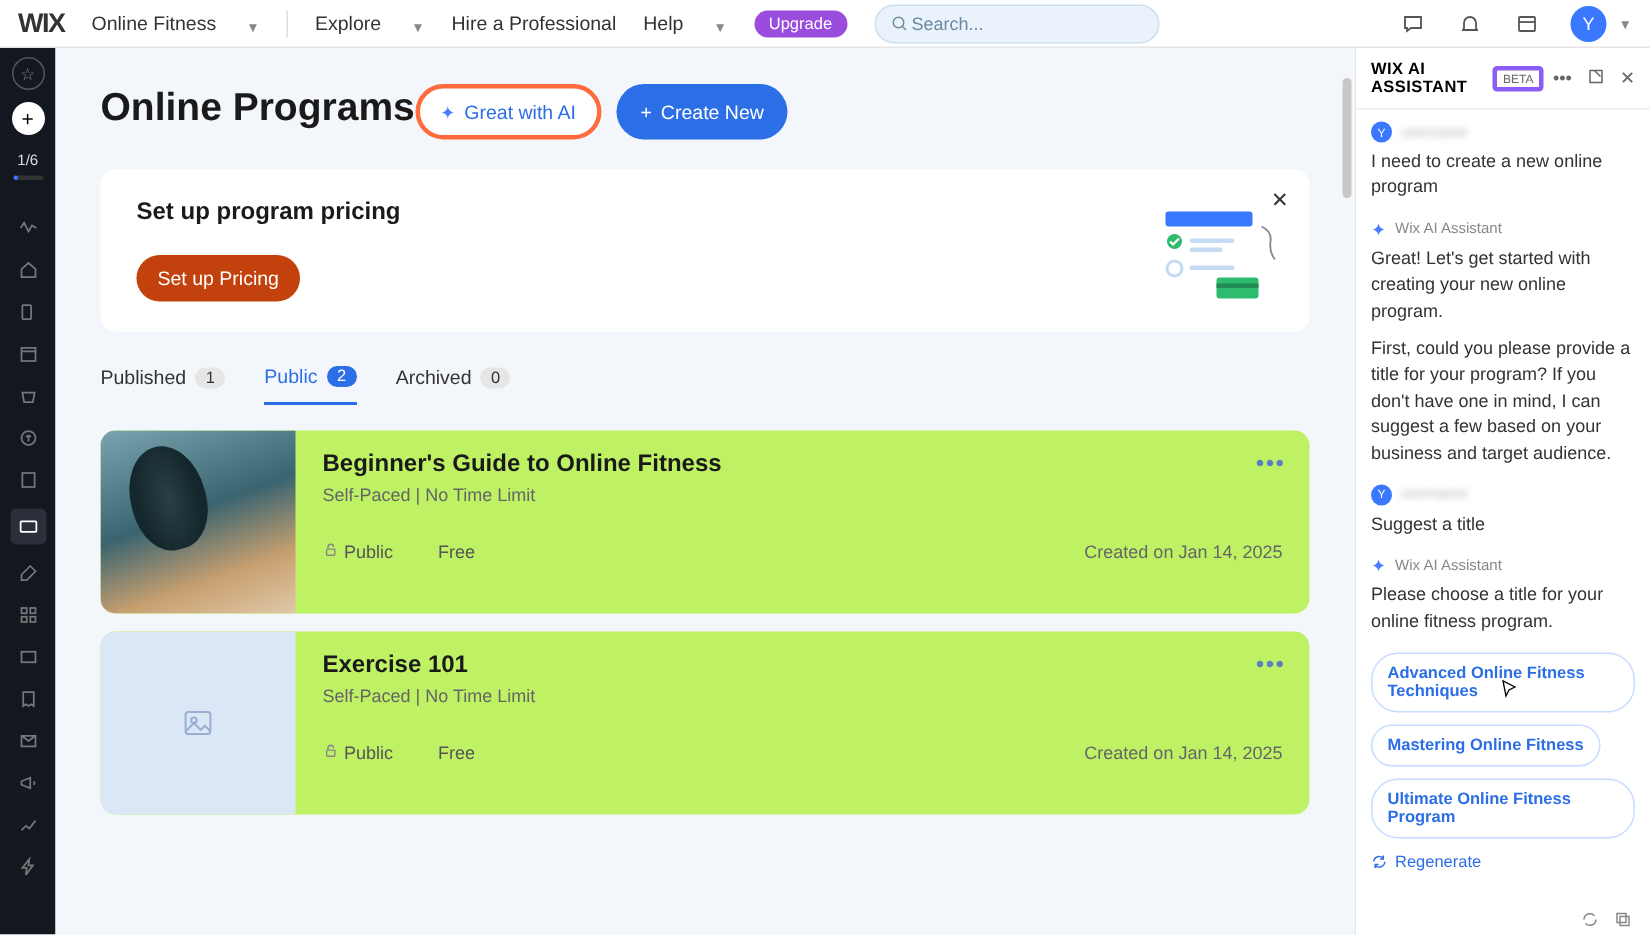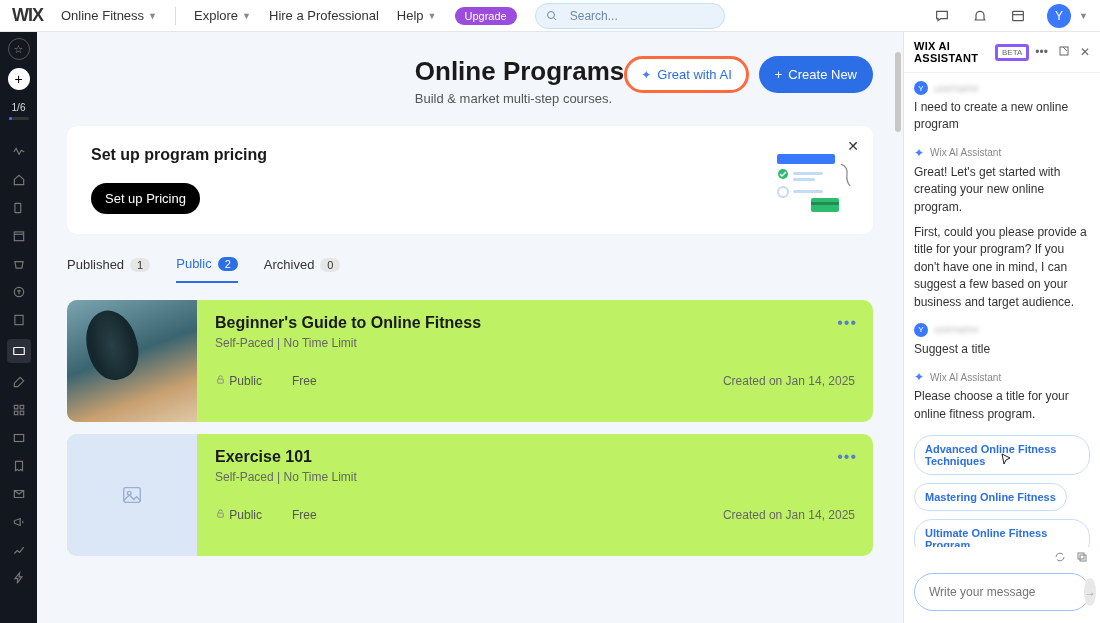--- a/index.html
+++ b/index.html
@@ -1,48 +1,48 @@
 <!DOCTYPE html>
 <html><head>
 <meta charset="utf-8">
 <style>
 *{box-sizing:border-box;margin:0;padding:0;font-family:-apple-system,BlinkMacSystemFont,"Segoe UI",Helvetica,Arial,sans-serif}
 body{width:1100px;height:623px;overflow:hidden;background:#fff;position:relative}
 .topbar{height:32px;display:flex;align-items:center;padding:0 12px;border-bottom:1px solid #e5e5e5;gap:18px;font-size:13px;color:#333}
 .logo{font-weight:900;font-size:18px;letter-spacing:-1px}
-.topnav{display:flex;align-items:center;gap:0;cursor:pointer;color:#333}
+.topnav{display:flex;align-items:flex-end;gap:16px;cursor:pointer;color:#333}
 .chev{font-size:9px;color:#888;margin-left:4px}
 .upgrade{background:#9a4cdd;color:#fff;padding:3px 10px;border-radius:11px;font-size:11px;cursor:pointer}
-.searchwrap{flex:0 0 190px;background:#eaf3fb;border:1px solid #c5dff3;border-radius:16px;height:26px;display:flex;align-items:center;padding:0 10px;gap:12px;color:#6c8aa3;font-size:12px}
+.searchwrap{flex:0 0 190px;background:#eaf3fb;border:1px solid #c5dff3;border-radius:16px;height:26px;display:flex;align-items:center;padding:0 10px;gap:2px;color:#6c8aa3;font-size:12px}
 .flex1{flex:1}
 .topicons{display:flex;align-items:center;gap:20px;color:#333}
 .topicon{width:18px;height:18px;cursor:pointer;display:flex;align-items:center;justify-content:center}
 .avatar{width:24px;height:24px;border-radius:50%;background:#3a78ff;color:#fff;display:flex;align-items:center;justify-content:center;font-size:12px;font-weight:500}
 .body{display:flex;height:591px}
 .leftbar{width:37px;background:#131720;display:flex;flex-direction:column;align-items:center;padding-top:6px;gap:0;position:relative}
 .lb-circ{width:22px;height:22px;border-radius:50%;border:1px solid #555;display:flex;align-items:center;justify-content:center;color:#888;font-size:11px;margin-bottom:8px}
 .lb-add{width:22px;height:22px;border-radius:50%;background:#fff;color:#000;display:flex;align-items:center;justify-content:center;font-size:14px;margin-bottom:12px;cursor:pointer}
 .lb-count{color:#ddd;font-size:10px;margin-bottom:4px}
 .lb-prog{width:20px;height:3px;background:#333;border-radius:2px;margin-bottom:18px;position:relative}
 .lb-prog::after{content:"";position:absolute;left:0;top:0;height:100%;width:17%;background:#3a78ff;border-radius:2px}
 .lb-icon{width:18px;height:18px;margin:5px 0;color:#777;cursor:pointer;display:flex;align-items:center;justify-content:center}
 .lb-icon.active{color:#fff;background:#2a2f3a;border-radius:4px;width:24px;height:24px}
 .main{flex:1;background:#f3f6fb;overflow-y:auto;padding:24px 30px;position:relative}
 .scrollbar{position:absolute;right:2px;top:20px;width:6px;height:80px;background:#c8c8c8;border-radius:3px}
-.hd{display:flex;justify-content:flex-end;align-items:flex-start;margin-bottom:20px}
+.hd{display:flex;justify-content:flex-start;align-items:flex-start;margin-bottom:20px}
 .title{font-size:26px;font-weight:700;color:#1a1a1a}
 .subtitle{font-size:13px;color:#555;margin-top:4px}
 .hd-btns{display:flex;gap:10px}
 .btn-ai{border:3px solid #ff6b3d;padding:8px 14px;border-radius:20px;color:#2b6ee6;font-size:13px;display:flex;align-items:center;gap:6px;cursor:pointer;background:#fff}
 .btn-new{background:#2b6ee6;color:#fff;padding:10px 16px;border-radius:20px;font-size:13px;display:flex;align-items:center;gap:6px;cursor:pointer}
 .card{background:#fff;border-radius:10px;padding:20px 24px;position:relative;margin-bottom:22px;display:flex;justify-content:space-between;align-items:center}
 .card-close{position:absolute;right:14px;top:12px;color:#333;font-size:14px;cursor:pointer}
 .card-title{font-size:16px;font-weight:700;color:#1a1a1a;margin-bottom:19px}
 .card-sub{font-size:13px;color:#444;margin-bottom:14px}
-.btn-primary{background:#000000;color:#fff;padding:8px 14px;border-radius:16px;font-size:13px;cursor:pointer;display:inline-block}
+.btn-primary{background:#c2410c;color:#fff;padding:8px 14px;border-radius:16px;font-size:13px;cursor:pointer;display:inline-block}
 .card-ill{width:80px;height:60px;position:relative}
 .tabs{display:flex;gap:26px;border-bottom:1px solid transparent;margin-bottom:16px;font-size:13px}
 .tab{display:flex;align-items:center;gap:6px;padding-bottom:10px;color:#333;cursor:pointer}
 .tab.active{color:#2b6ee6;border-bottom:2px solid #2b6ee6}
 .badge{background:#e6e6e6;border-radius:10px;padding:1px 7px;font-size:11px;color:#333}
 .tab.active .badge{background:#2b6ee6;color:#fff}
 .prog-item{background:#bef264;border-radius:10px;display:flex;margin-bottom:12px;overflow:hidden}
 .prog-img{width:130px;height:122px;background:#dbe7f7;display:flex;align-items:center;justify-content:center;color:#9aaed0}
 .prog-body{flex:1;padding:14px 18px;position:relative}
 .prog-title{font-size:16px;font-weight:600;color:#1a1a1a;margin-bottom:4px}
@@ -218,21 +218,20 @@
           <path d="M13 3L5 13h5l-1 8 8-11h-5z"></path>
         </svg>
       </div>
   </div>
 
   <div class="main">
     <div class="scrollbar"></div>
     <div class="hd">
       <div>
         <div class="title">Online Programs</div>
-        <div class="subtitle">Build &amp; market multi-step courses.</div>
       </div>
       <div class="hd-btns">
         <div class="btn-ai">
           <span class="spark">✦</span>
           <span>Great with AI</span>
         </div>
         <div class="btn-new">
           <span>+</span>
           <span>Create New</span>
         </div>
@@ -383,18 +382,14 @@
             <path d="M4 12a8 8 0 0114-5M20 12a8 8 0 01-14 5"></path>
           </svg>
         </span>
       <span style="cursor:pointer">
           <svg width="12" height="12" viewBox="0 0 24 24" fill="none" stroke="#888" stroke-width="2">
             <rect x="8" y="8" width="12" height="12"></rect>
             <rect x="4" y="4" width="12" height="12"></rect>
           </svg>
         </span>
     </div>
-    <div class="ai-input">
-      <input placeholder="Write your message" style="">
-      <div class="send">→</div>
-    </div>
   </div>
 </div>
 
 </body></html>

